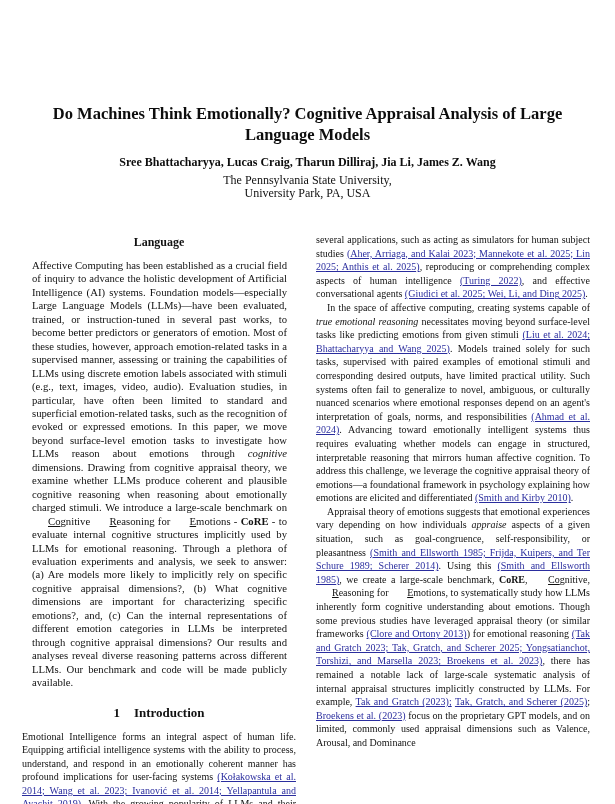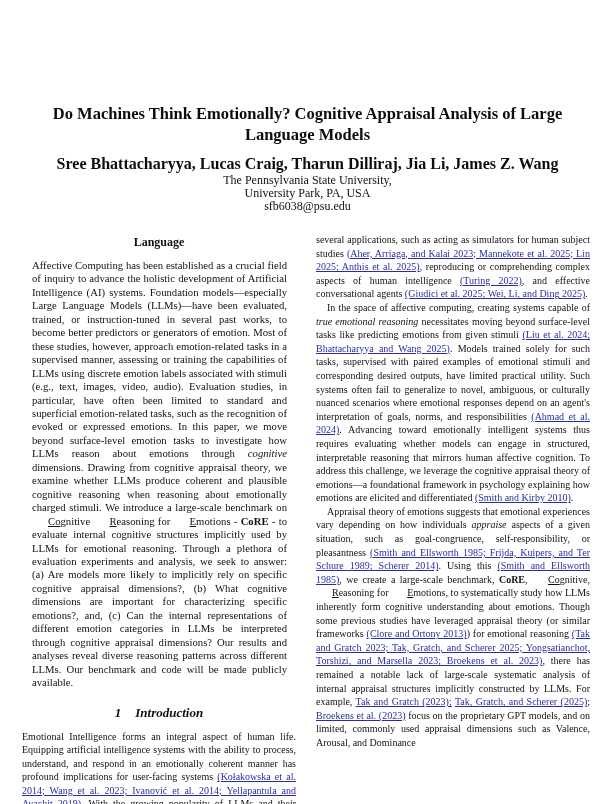--- a/index.html
+++ b/index.html
@@ -27,21 +27,21 @@
     font-weight: bold;
     line-height: 21px;
     color: #0d0d0d;
   }
   .paper-authors {
     position: absolute;
     top: 155px;
     left: 0;
     width: 100%;
     text-align: center;
-    font-size: 16px;
+    font-size: 12px;
     font-weight: bold;
     color: #0d0d0d;
   }
   .paper-affiliation {
     position: absolute;
     top: 174px;
     left: 0;
     width: 100%;
     text-align: center;
     font-size: 12px;
@@ -72,21 +72,20 @@
     margin: 0 9px 0 10px;
     font-size: 10.7px;
     line-height: 13.45px;
     text-align: justify;
   }
   .section-heading {
     text-align: center;
     font-weight: bold;
     font-size: 13px;
     margin: 15px 0 9px 0;
-    font-style: italic;
   }
   .sec-num { margin-right: 14px; }
   .body-para {
     font-size: 10px;
     line-height: 13.6px;
     text-align: justify;
   }
   .col-right { padding-top: 5px; }
   .indent { text-indent: 11px; }
   .seg-i { font-style: italic; }
@@ -103,21 +102,20 @@
 
 <div class="page">
 
   <div class="paper-title">Do Machines Think Emotionally? Cognitive Appraisal Analysis of Large Language Models</div>
 
   <div class="paper-authors">Sree Bhattacharyya, Lucas Craig, Tharun Dilliraj, Jia Li, James Z. Wang</div>
 
   <div class="paper-affiliation">
     <div>The Pennsylvania State University,</div>
     <div>University Park, PA, USA</div>
-    <div>sfb6038@psu.edu</div>
   </div>
 
   <div class="columns">
 
     <div class="col col-left">
       <div class="abstract-heading">Language</div>
       <div class="abstract-body"><span>Affective Computing has been established as a crucial field of inquiry to advance the holistic development of Artificial Intelligence (AI) systems. Foundation models—especially Large Language Models (LLMs)—have been evaluated, trained, or instruction-tuned in several past works, to become better predictors or generators of emotion. Most of these studies, however, approach emotion-related tasks in a supervised manner, assessing or training the capabilities of LLMs using discrete emotion labels associated with stimuli (e.g., text, images, video, audio). Evaluation studies, in particular, have often been limited to standard and superficial emotion-related tasks, such as the recognition of evoked or expressed emotions. In this paper, we move beyond surface-level emotion tasks to investigate how LLMs reason about emotions through </span><span class="seg-i">cognitive</span><span> dimensions. Drawing from cognitive appraisal theory, we examine whether LLMs produce coherent and plausible cognitive reasoning when reasoning about emotionally charged stimuli. We introduce a large-scale benchmark on </span><span class="seg-u">Co</span><span>gnitive </span><span class="seg-u">R</span><span>easoning for </span><span class="seg-u">E</span><span>motions - </span><span class="seg-b">CoRE</span><span> - to evaluate internal cognitive structures implicitly used by LLMs for emotional reasoning. Through a plethora of evaluation experiments and analysis, we seek to answer: (a) Are models more likely to implicitly rely on specific cognitive appraisal dimensions?, (b) What cognitive dimensions are important for characterizing specific emotions?, and, (c) Can the internal representations of different emotion categories in LLMs be interpreted through cognitive appraisal dimensions? Our results and analyses reveal diverse reasoning patterns across different LLMs. Our benchmark and code will be made publicly available.</span></div>
       <div class="section-heading">
         <span class="sec-num">1</span><span>Introduction</span>
       </div>

